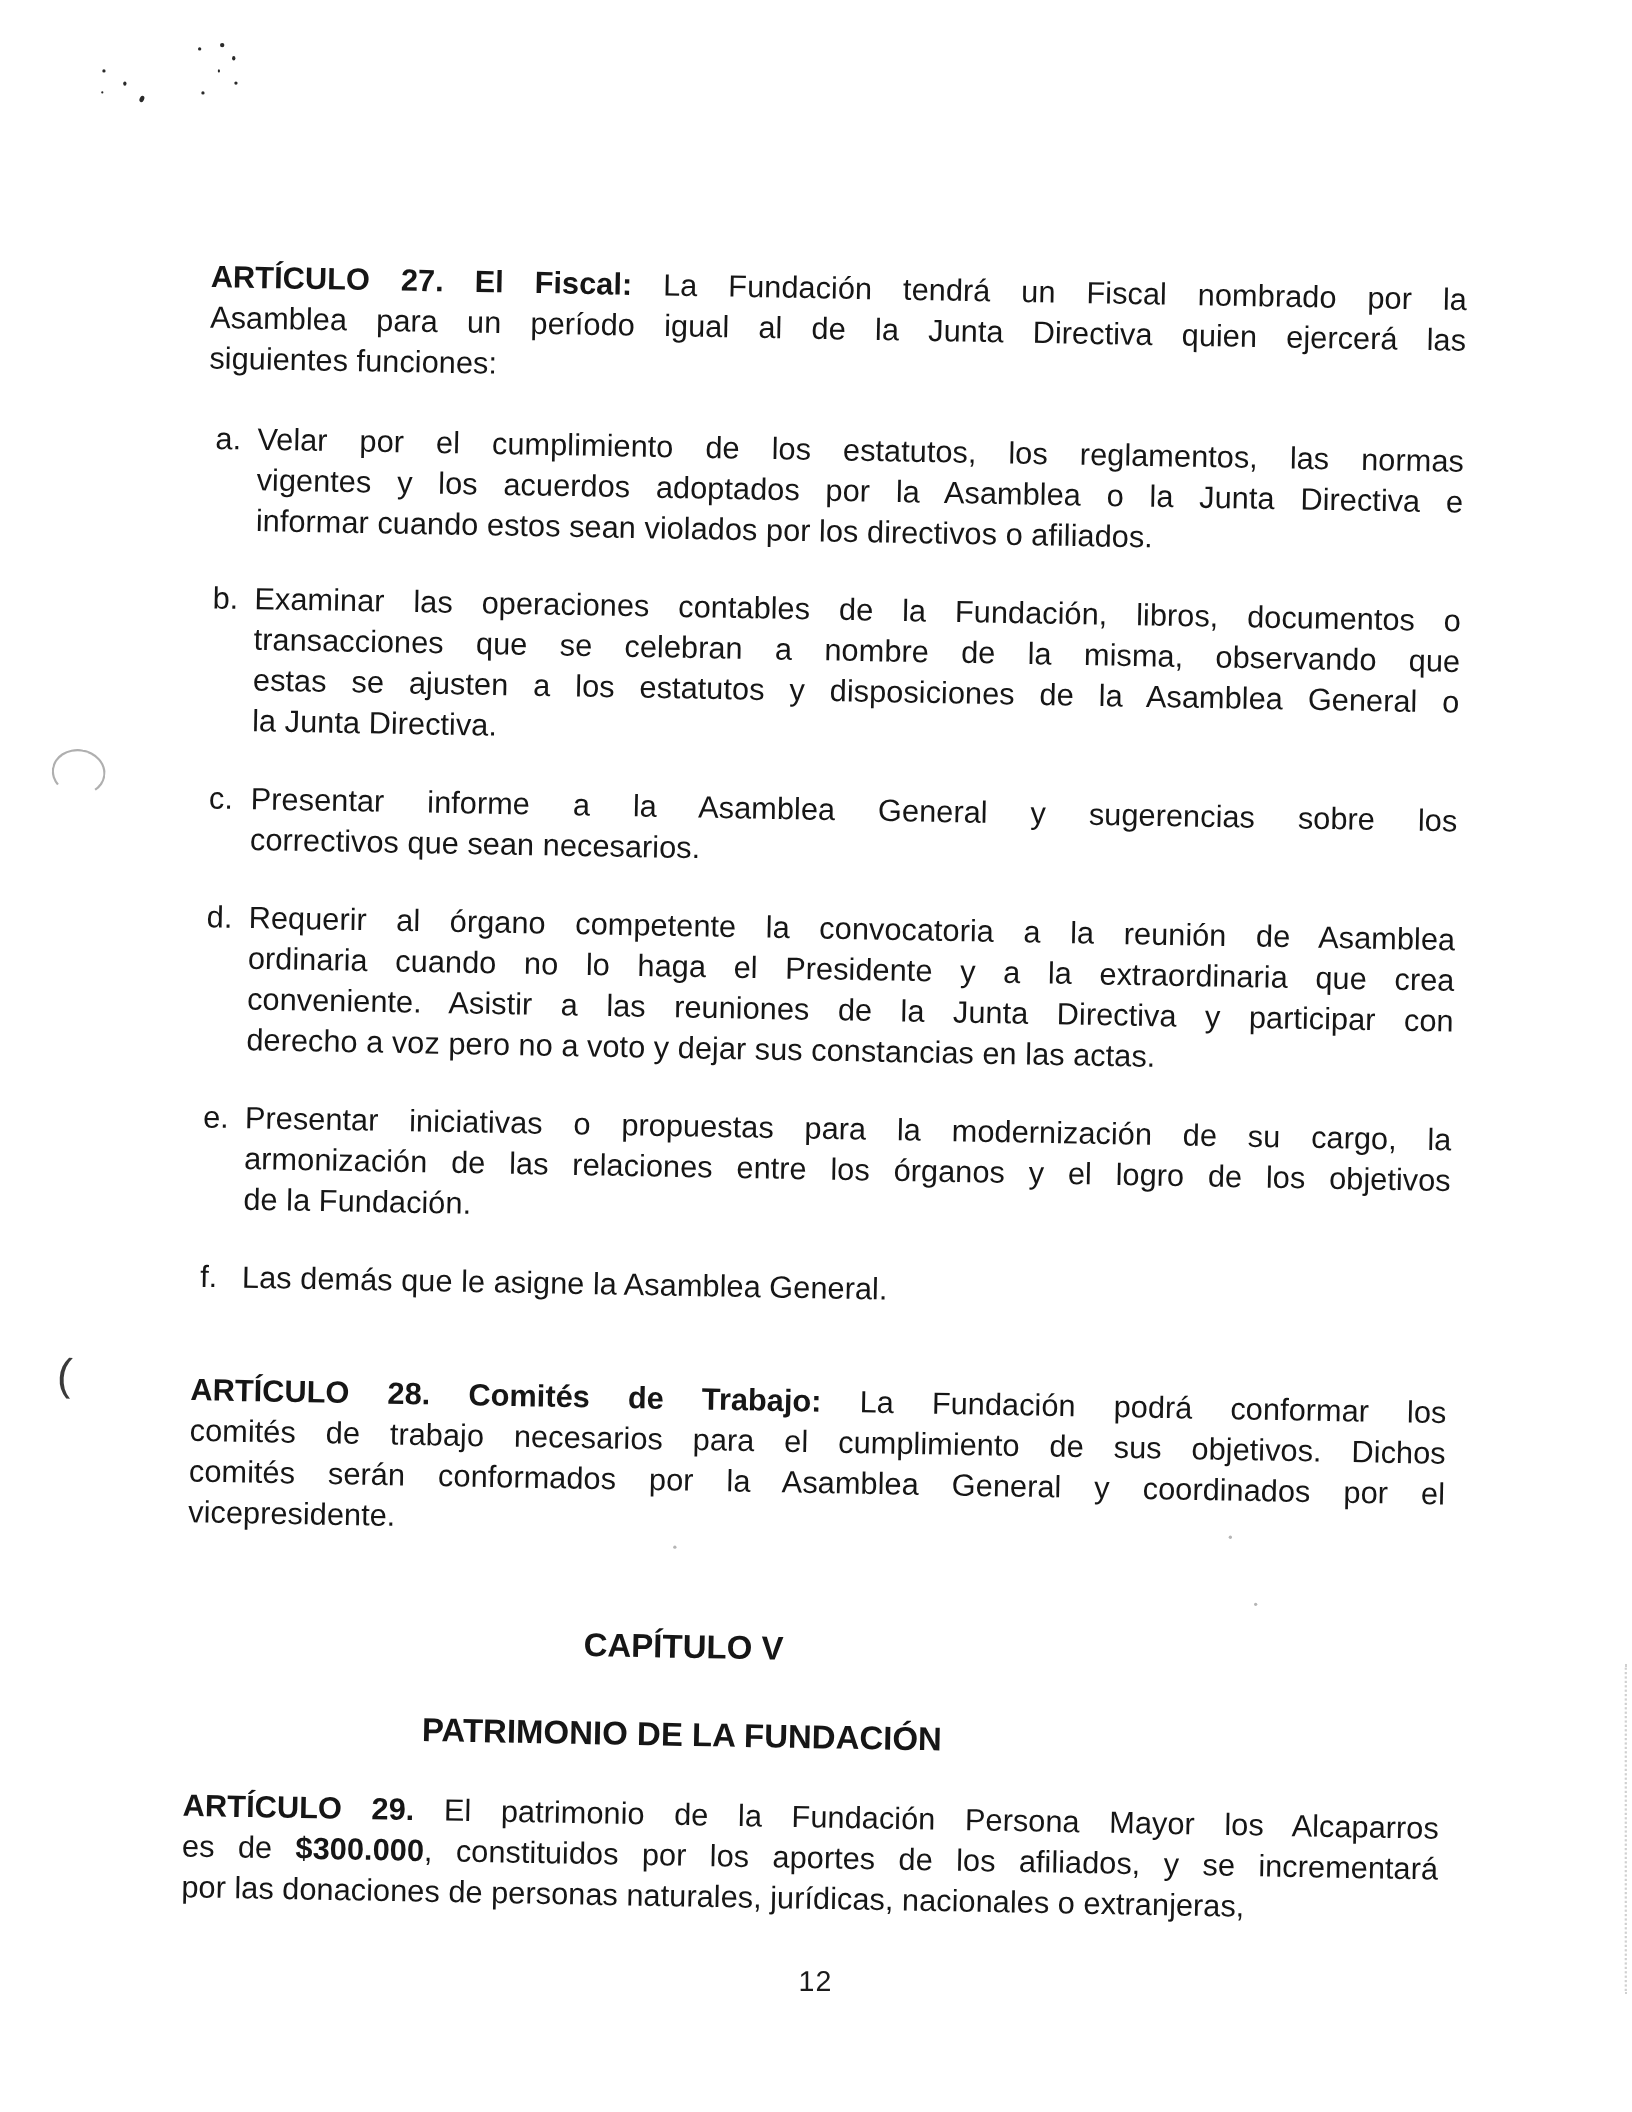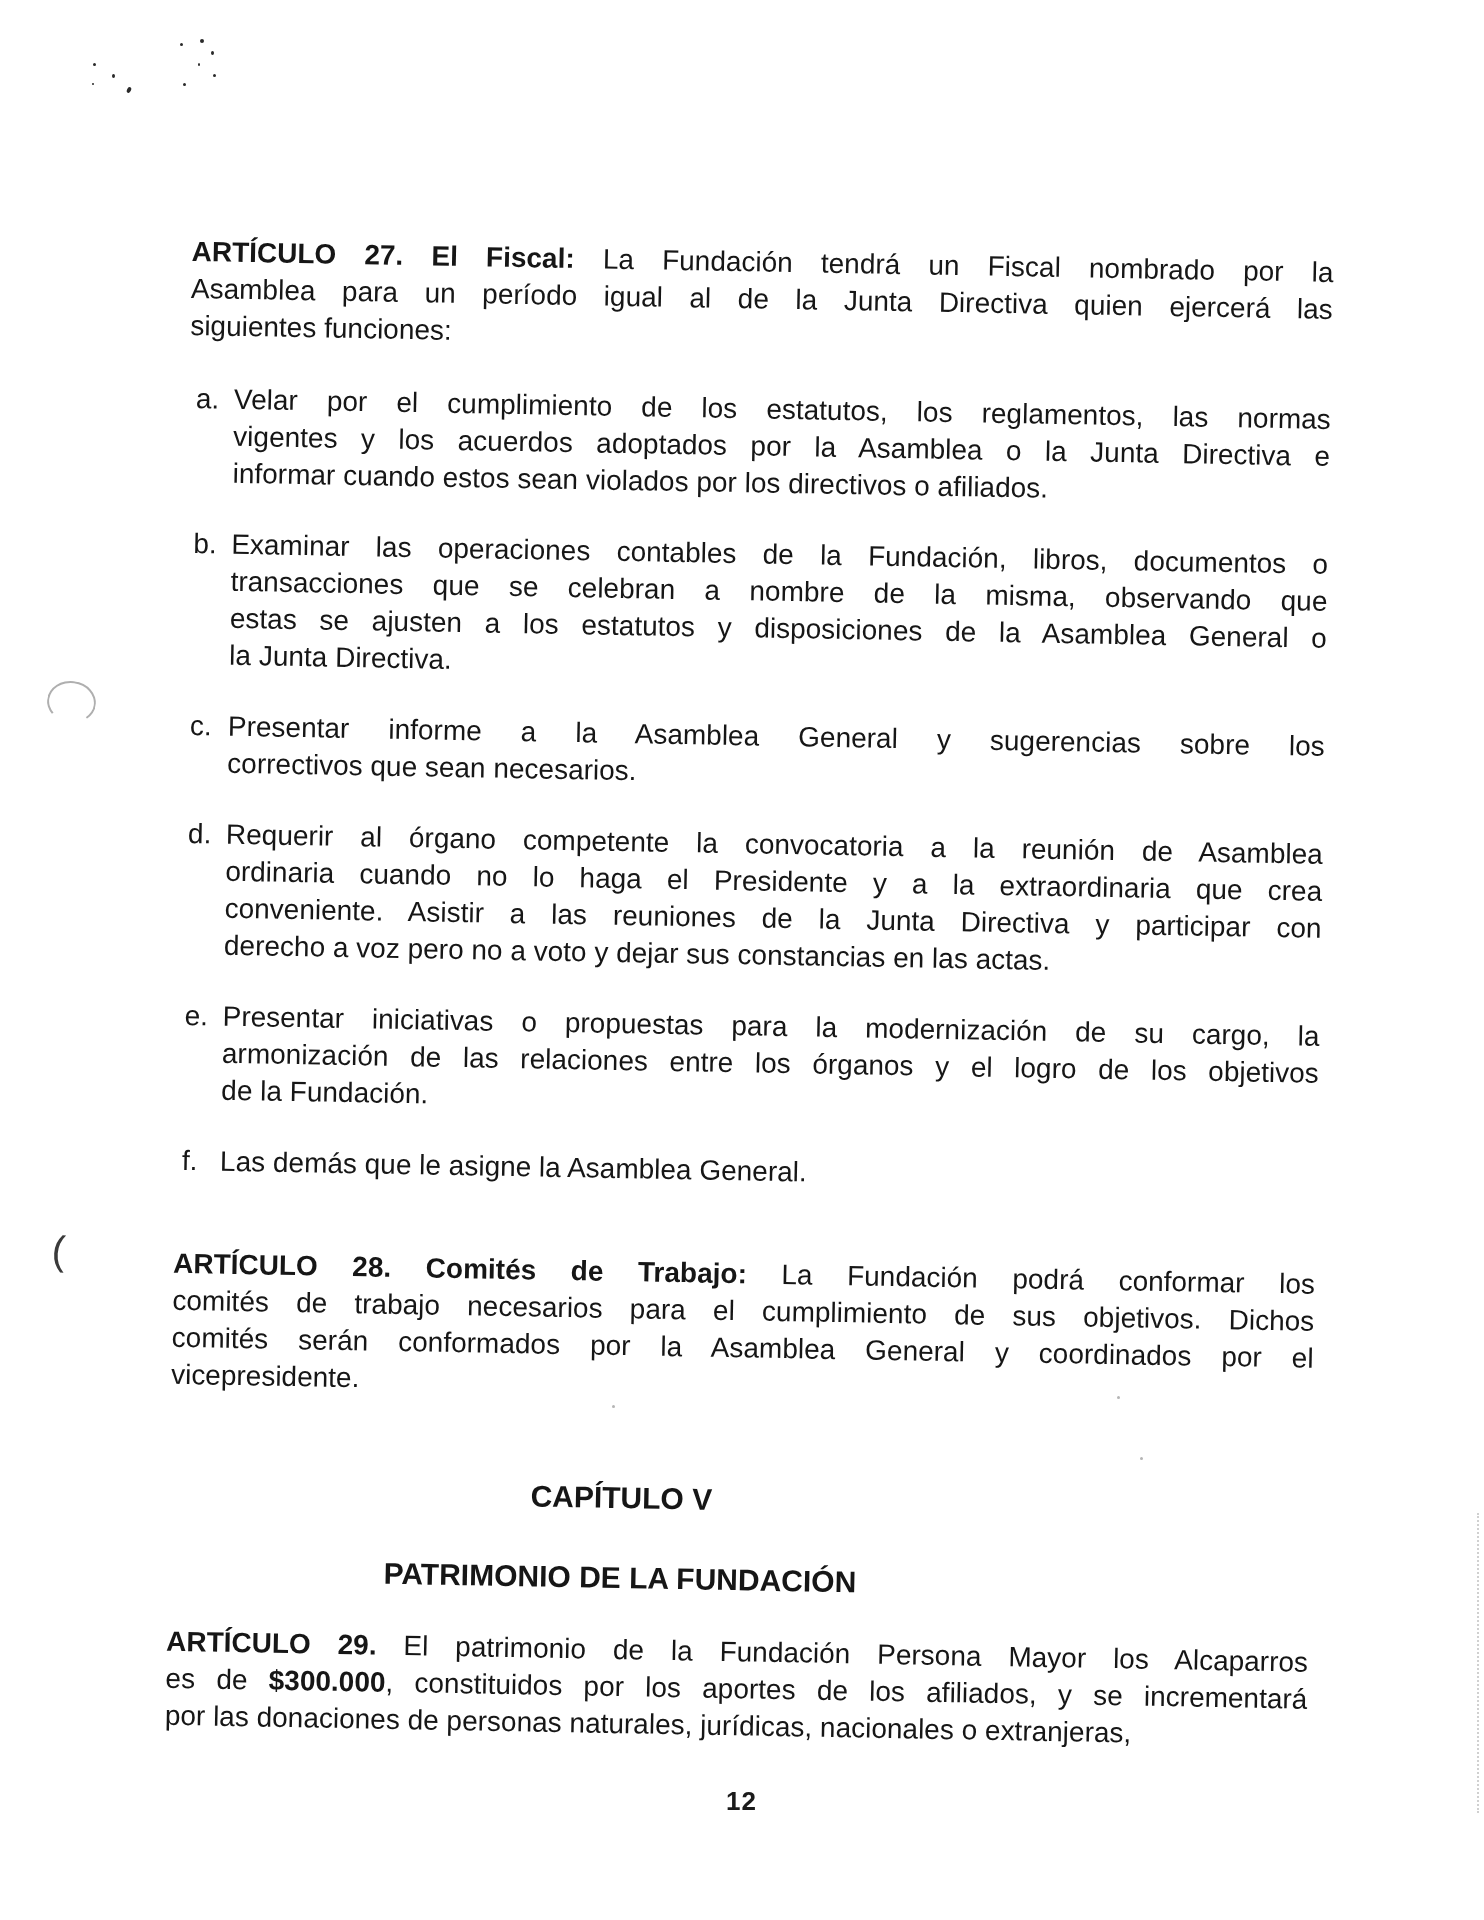--- a/index.html
+++ b/index.html
@@ -68,21 +68,20 @@
     line-height:40px;
   }
   .p29{margin-top:33px;}
   .page-number{
     position:absolute;
     left:726px;
     top:1786px;
     font-size:26px;
     color:#1b1b1b;
     letter-spacing:1px;
-    font-weight:bold;
   }
   
   .speck{
     position:absolute;
     background:#2a2a2a;
     border-radius:50%;
   }
   .pencil-circle{
     position:absolute;
     left:47px;

